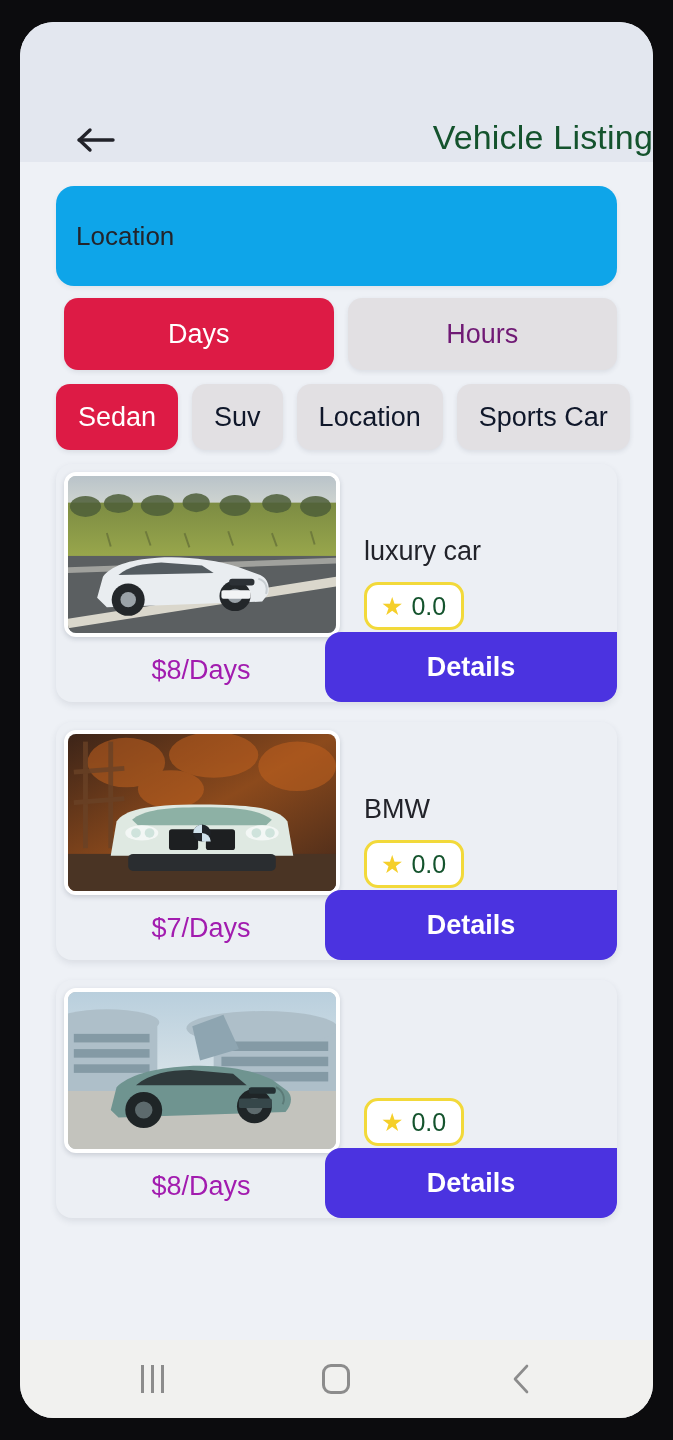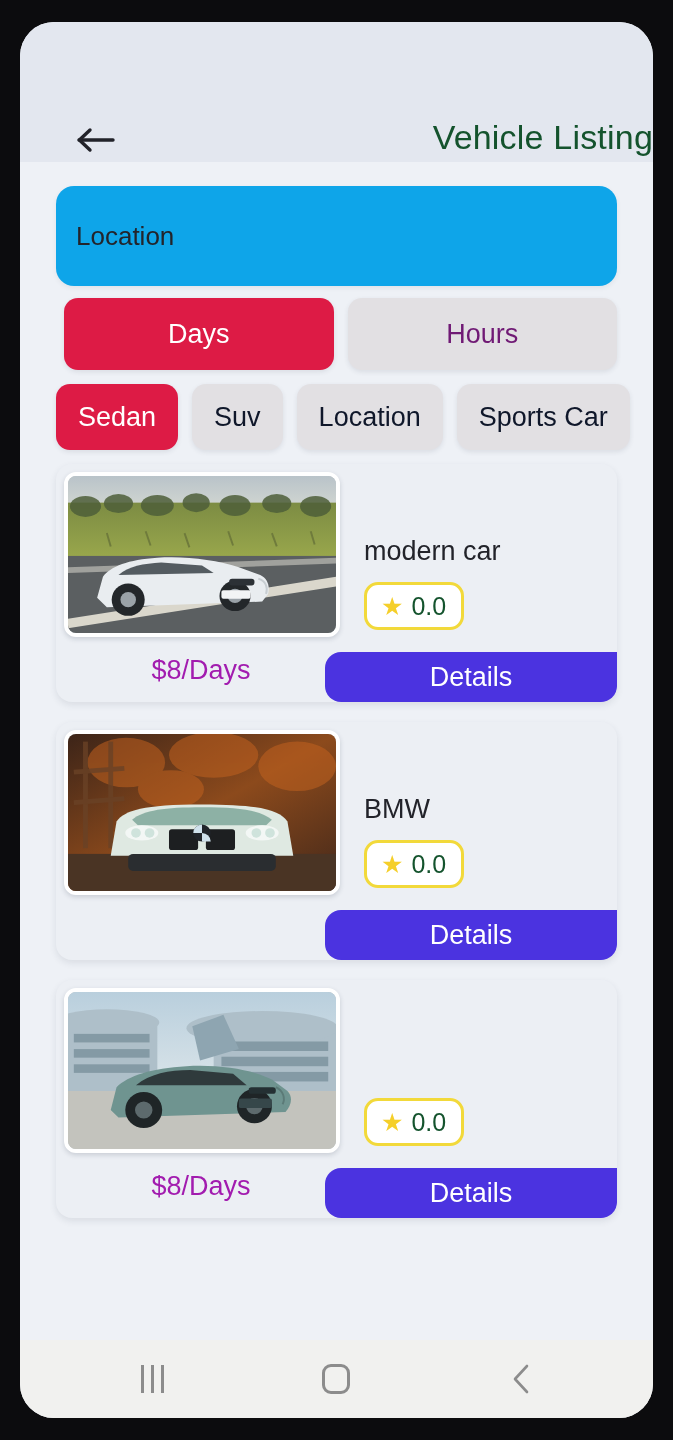--- a/index.html
+++ b/index.html
@@ -172,29 +172,29 @@
     left: 0; bottom: 0;
     width: 290px; height: 64px;
     display: flex; align-items: center; justify-content: center;
     font-size: 27px;
     color: #a21caf;
     font-weight: 500;
   }
   .vcard .details-btn {
     position: absolute;
     right: 0; bottom: 0;
-    width: 292px; height: 50px;
+    width: 292px; height: 70px;
     background: #4b33e0;
     border-top-left-radius: 16px;
     border-bottom-left-radius: 16px;
     border-bottom-right-radius: 14px;
     display: flex; align-items: center; justify-content: center;
     color: #ffffff;
     font-size: 27px;
-    font-weight: 400;
+    font-weight: 700;
     cursor: pointer;
   }
 
   
   .navbar {
     flex: 0 0 78px;
     background: #f1f1ef;
     display: flex;
     align-items: center;
     justify-content: space-around;
@@ -293,21 +293,21 @@
                 <circle cx="62" cy="130" r="17" fill="#23272a"></circle>
                   <circle cx="62" cy="130" r="8" fill="#9aa2a8"></circle>
                 <circle cx="172" cy="126" r="16" fill="#23272a"></circle>
                   <circle cx="172" cy="126" r="7.5" fill="#9aa2a8"></circle>
                 <rect x="166" y="108" width="26" height="7" rx="3" fill="#2c3136"></rect>
                 <rect x="158" y="120" width="30" height="9" rx="2" fill="#f2f4f5"></rect>
                 <path d="M196 108 C204 110 206 118 204 124" stroke="#c8ced2" stroke-width="2" fill="none"></path>
               </g>
             </svg>
           </div>
-          <div class="vname">modern car</div>
+          <div class="vname">luxury car</div>
           <div class="rating">
             <span class="star">★</span>
             <span class="rval">0.0</span>
           </div>
           <div class="price">$8/Days</div>
           <div class="details-btn">Details</div>
         </div>
 
         <div class="vcard">
           <div class="thumb">
@@ -354,20 +354,21 @@
                 <path d="M138 104 a9 9 0 0 1 9 9 h-9 z" fill="#cfe1ec"></path>
                 <rect x="62" y="126" width="152" height="18" rx="5" fill="#2a2d30"></rect>
               </g>
             </svg>
           </div>
           <div class="vname">BMW</div>
           <div class="rating">
             <span class="star">★</span>
             <span class="rval">0.0</span>
           </div>
+          <div class="price">$7/Days</div>
           <div class="details-btn">Details</div>
         </div>
 
         <div class="vcard">
           <div class="thumb">
             <svg viewBox="0 0 276 165" preserveAspectRatio="none">
               <defs>
                 <linearGradient id="sky3" x1="0" y1="0" x2="0" y2="1">
                   <stop offset="0" stop-color="#b9cfdd"></stop>
                     <stop offset="1" stop-color="#dde6ea"></stop>

